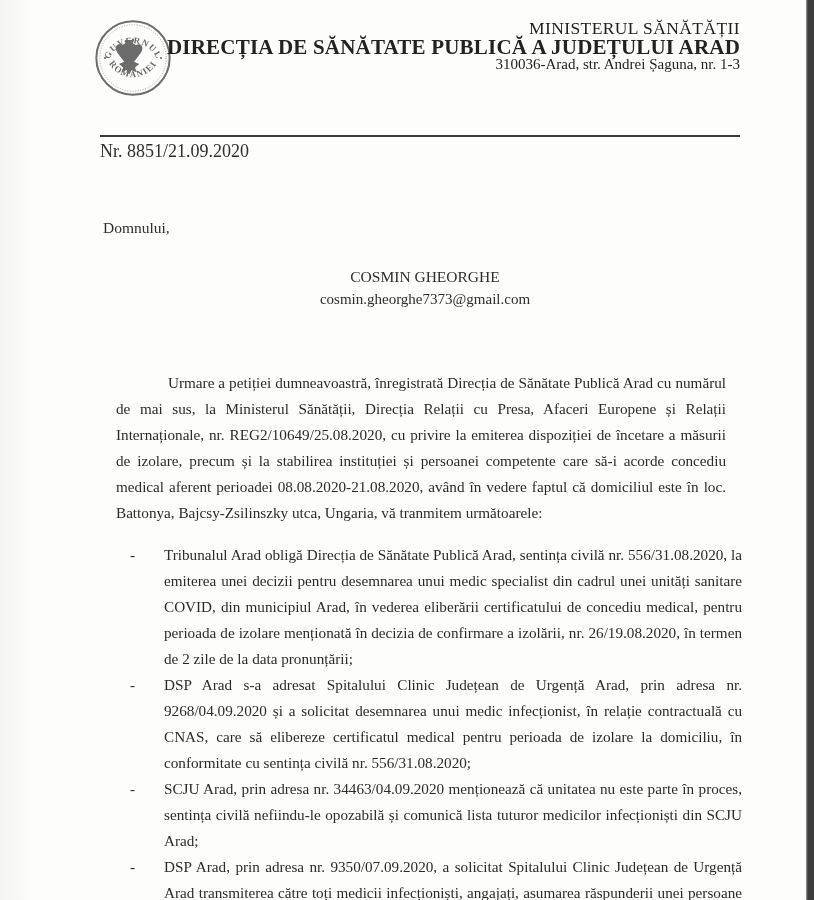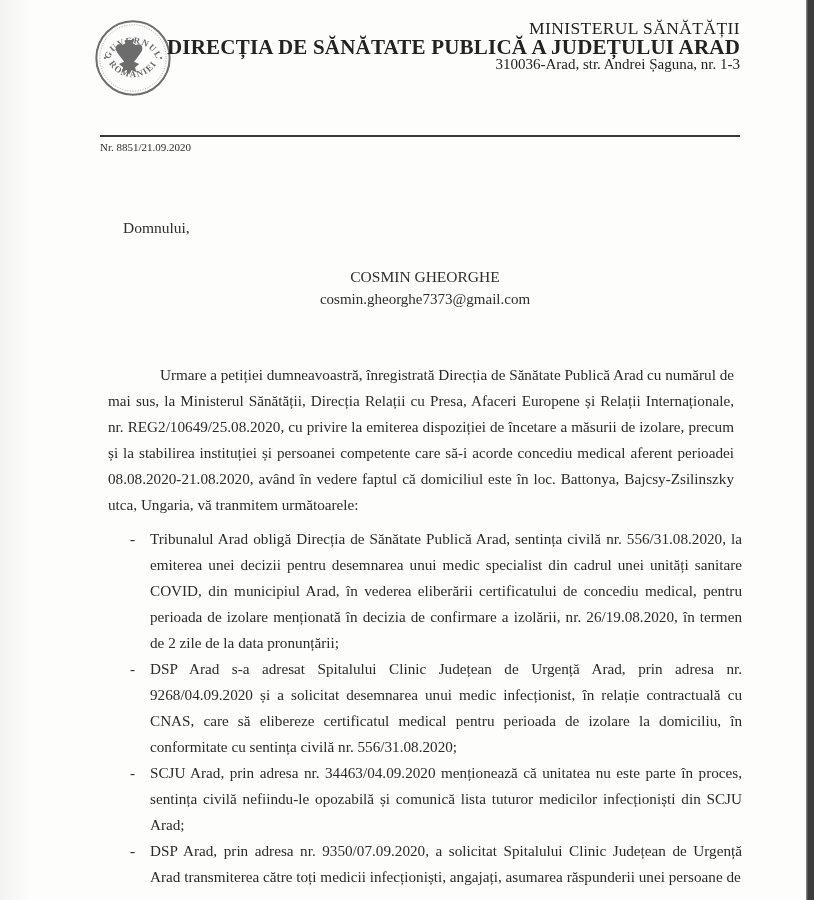--- a/index.html
+++ b/index.html
@@ -24,40 +24,40 @@
     text-align: right; color: #222;
   }
   .h-ministry   { font-size: 17.5px; line-height: 19px; letter-spacing: 0.4px; }
   .h-directorate{ font-size: 21px; line-height: 18px; font-weight: bold; letter-spacing: 0.2px; }
   .h-line       { font-size: 15px;   line-height: 17px; }
   .h-bold       { font-weight: bold; }
   .rule {
     position: absolute; left: 100px; top: 135px; width: 640px; height: 0;
     border-top: 2px solid #3a3a3a;
   }
-  .ref-number { position: absolute; left: 100px; top: 141px; font-size: 11px; text-align: right; }
+  .ref-number { position: absolute; left: 100px; top: 141px; font-size: 18px; text-align: right; }
   
-  .salutation { position: absolute; left: 103px; top: 219px; font-size: 15.5px; margin-left: 20px; }
+  .salutation { position: absolute; left: 103px; top: 219px; font-size: 15.5px; }
   .recipient  { position: absolute; left: 30px;  top: 266px; width: 790px; text-align: center; }
   .recipient-name  { font-size: 15.5px; line-height: 22px; }
   .recipient-email { font-size: 15px;   line-height: 22px; }
   
   .letter-body {
     position: absolute; left: 100px; top: 354px; width: 642px;
     font-size: 15.2px; line-height: 26px; text-align: justify;
     color: #2b2b2b;
   }
-  .intro { margin: 8px; text-indent: 52px; }
+  .intro { margin: 16px; text-indent: 52px; }
   .bullet-list { margin: 0; }
   .bullet-item { display: flex; }
   .bullet-dash {
     flex: 0 0 50px; box-sizing: border-box; padding-left: 30px;
     text-align: left;
   }
-  .bullet-text { flex: 1; text-align: justify; }
+  .bullet-text { flex: 1; text-align: justify; margin-left: 14px; }
 </style>
 </head>
 <body>
 
 <div class="scan-page">
 
   <div class="edge-line"></div>
 
   <svg class="seal" viewBox="0 0 100 100">
     <circle cx="50" cy="50" r="47" fill="none" stroke="#4f4f4f" stroke-width="2.6"></circle>

